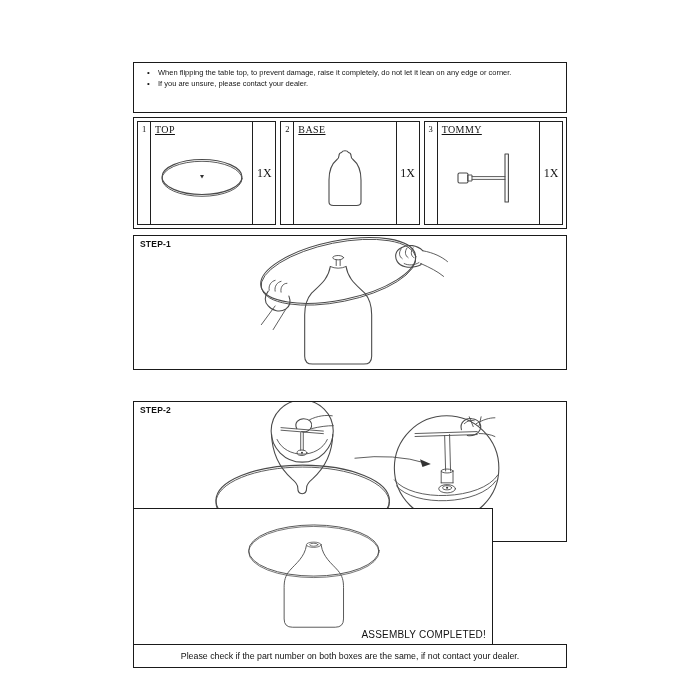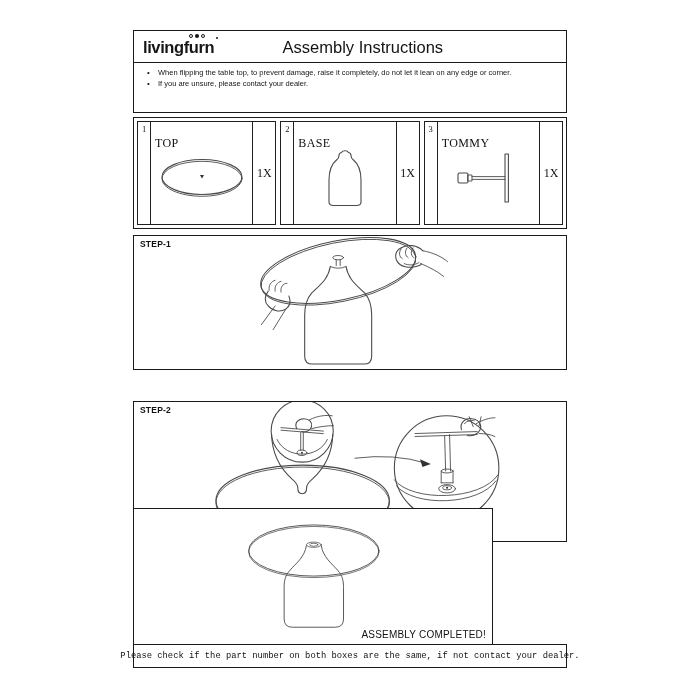--- a/index.html
+++ b/index.html
@@ -22,57 +22,45 @@
   #notes-box ul { list-style:none; }
   #notes-box li { position:relative; padding-left:13px; font-size:7.5px; line-height:10.5px; white-space:nowrap; color:#161616; }
   #notes-box li::before { content:"•"; position:absolute; left:2px; top:0; font-size:8px; }
 
   
   #parts-box { left:133px; top:117px; width:434px; height:112px; padding:3px; display:flex; gap:4px; }
   .part-panel { flex:1; border:1.2px solid #1f1f1f; display:flex; background:#fff; }
   .part-num { width:13px; border-right:1.2px solid #1f1f1f; text-align:center; padding-top:2px;
               font-family:"Liberation Serif", serif; font-size:8.5px; }
   .part-main { flex:1; position:relative; }
-  .part-name { position:absolute; top:14px; left:4px; font-family:"Liberation Serif", serif; font-size:12px; letter-spacing:0.4px; }
+  .part-name { position:absolute; top:2px; left:4px; font-family:"Liberation Serif", serif; font-size:10px; letter-spacing:0.4px;text-decoration:underline; }
   .part-art { position:absolute; left:0; right:0; top:12px; bottom:2px; display:flex; align-items:center; justify-content:center; }
   .part-qty { width:23px; border-left:1.2px solid #1f1f1f; display:flex; align-items:center; justify-content:center;
               font-family:"Liberation Serif", serif; font-size:12px; }
 
   
   #step1-box { left:133px; top:235px; width:434px; height:135px; }
   #step2-box { left:133px; top:368.5px; width:434px; height:141px;margin-top:32px; }
   #final-box { left:133px; top:508px; width:360px; height:137px; }
   #footer-box { left:133px; top:643.5px; width:434px; height:24.5px; display:flex; align-items:center; justify-content:center;
-                font-size:8.8px; white-space:nowrap;font-family:Liberation Mono, monospace; }
+                font-size:8.8px; white-space:nowrap; }
   .step-label { position:absolute; top:3px; left:6px; font-size:8.5px; font-weight:600; letter-spacing:0.2px; }
   .illus { position:absolute; left:0; top:0; width:100%; height:100%; }
   .completed-label { position:absolute; right:6px; bottom:4px; font-size:10px; letter-spacing:0.2px; }
 
   svg { display:block; }
   svg .ln { stroke:#4a4a4a; fill:none; stroke-width:1.1; stroke-linecap:round; stroke-linejoin:round; }
   svg .thin { stroke-width:0.9; }
   svg .fillmark { fill:#333; stroke:none; }
 </style>
 </head>
 <body>
 
 <div class="canvas">
 
-  <div class="box" id="header-box">
-    <div class="logo">
-      <span>livingfurn</span>
-      <span class="logo-dots">
-          <i class="ring"></i>
-          <i class="solid"></i>
-          <i class="ring"></i>
-        </span>
-      <span class="logo-tm"></span>
-    </div>
-    <div class="doc-title">Assembly Instructions</div>
-  </div>
 
   <div class="box" id="notes-box">
     <ul>
       <li>When flipping the table top, to prevent damage, raise it completely, do not let it lean on any edge or corner.</li>
       <li>If you are unsure, please contact your dealer.</li>
     </ul>
   </div>
 
   <div class="box" id="parts-box">
 

